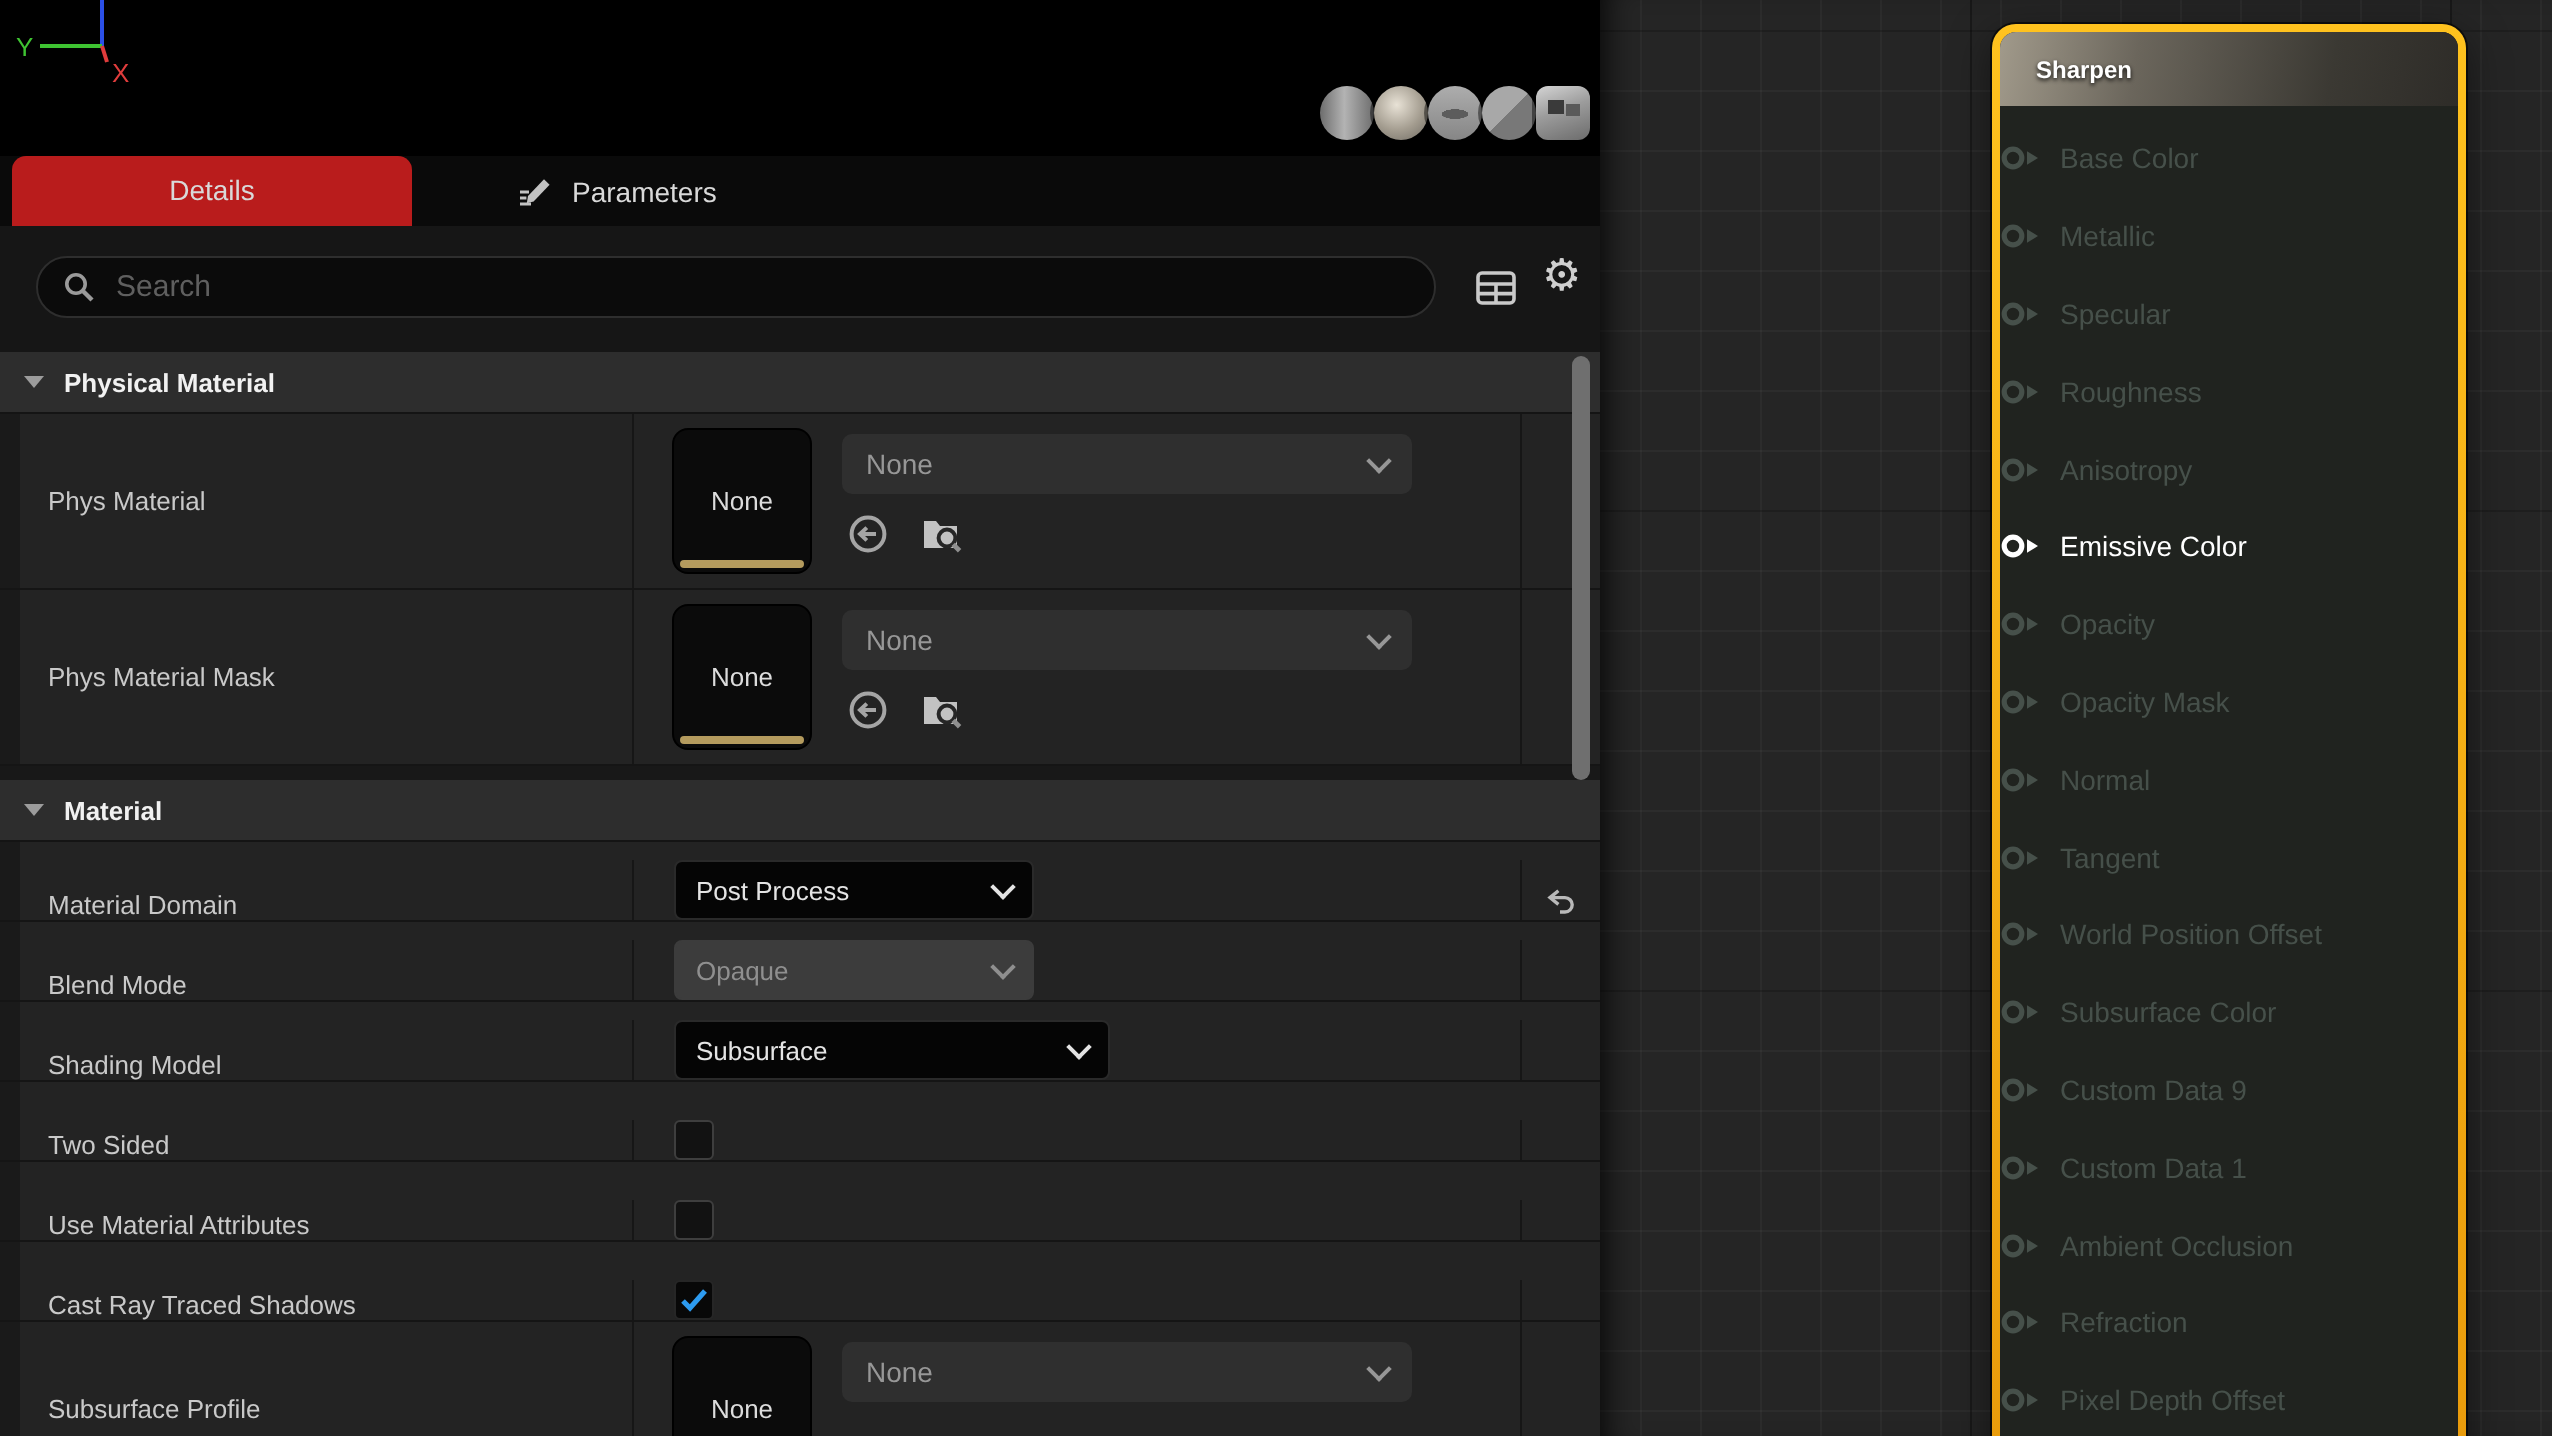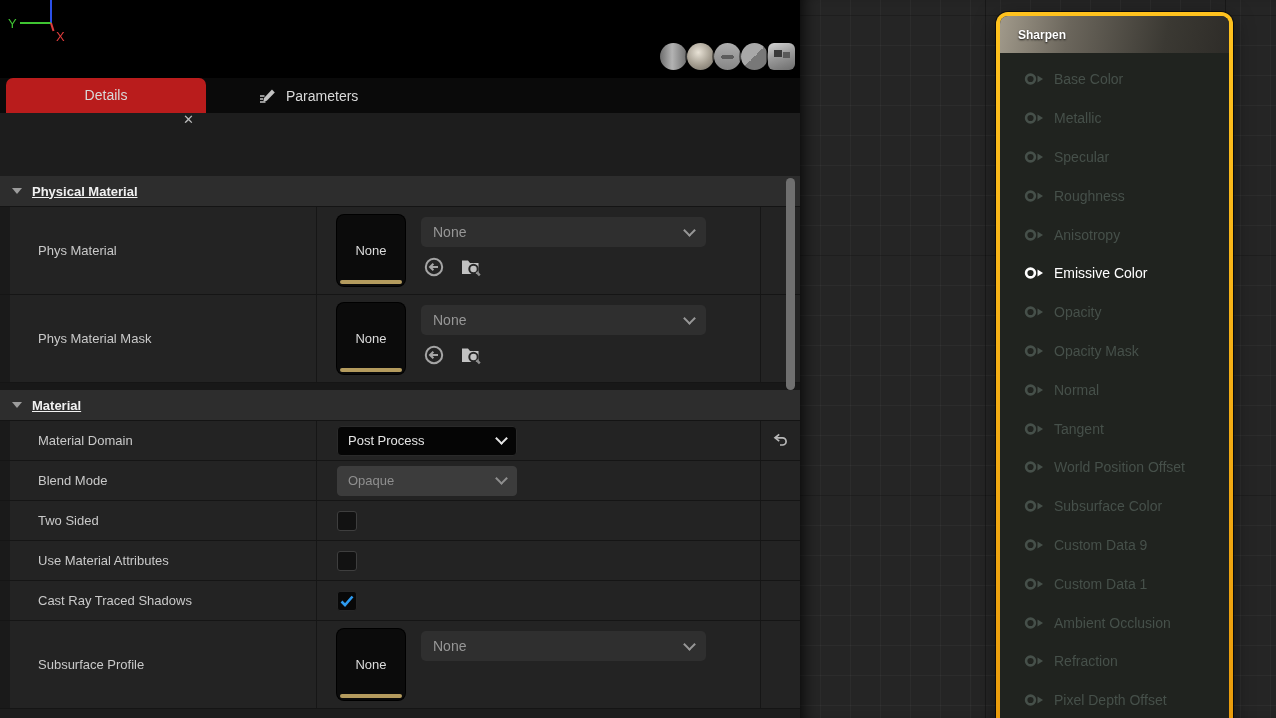--- a/index.html
+++ b/index.html
@@ -30,30 +30,30 @@
 
   .searchrow{position:absolute;left:0;top:113px;width:800px;height:63px;background:#161616;}
   .searchbox{position:absolute;left:18px;top:15px;width:700px;height:31px;border-radius:16px;
              background:#0b0b0b;border:1px solid #2e2e2e;display:flex;align-items:center;
              padding:0 12px;gap:10px;color:#5f5f5f;font-size:15px;box-sizing:border-box;}
   .icon-grid{position:absolute;left:737px;top:21px;}
   .icon-gear{position:absolute;left:771px;top:14px;font-size:22px;line-height:22px;color:#cfcfcf;}
 
   .props{position:absolute;left:0;top:176px;width:800px;height:542px;overflow:hidden;background:#1d1d1d;}
   .sec-h{height:31px;background:#2d2d2d;display:flex;align-items:center;gap:10px;padding-left:12px;
-         color:#f1f1f1;font-weight:bold;font-size:13px;border-bottom:1px solid #141414;box-sizing:border-box;text-decoration:underline;}
+         color:#f1f1f1;font-weight:bold;font-size:13px;border-bottom:1px solid #141414;box-sizing:border-box;}
   .tri{width:0;height:0;border-left:5px solid transparent;border-right:5px solid transparent;border-top:6px solid #9c9c9c;}
   .sec-gap{height:7px;background:#181818;}
 
   .row{display:flex;background:#232323;border-bottom:1px solid #151515;position:relative;box-sizing:border-box;}
   .row::before{content:"";position:absolute;left:0;top:0;bottom:0;width:10px;background:#1a1a1a;}
-  .h40{height:40px;}
+  .h40{height:40px;align-items:flex-end;}
   .h88{height:88px;}
   .cell{box-sizing:border-box;}
-  .cell.label{width:316px;display:flex;align-items:center;padding-left:38px;color:#c9c9c9;font-size:13px;}
+  .cell.label{width:316px;display:flex;align-items:center;padding-left:24px;color:#c9c9c9;font-size:13px;}
   .cell.value{flex:1;border-left:1px solid #161616;border-right:1px solid #161616;
               display:flex;align-items:center;padding-left:20px;}
   .cell.gutter{width:39px;display:flex;align-items:center;justify-content:center;}
   .asset-row .cell.value{padding-top:8px;align-items:flex-start;gap:16px;}
 
   .thumb{width:68px;height:71px;background:#0b0b0b;border-radius:7px;display:flex;align-items:center;
          justify-content:center;color:#dcdcdc;font-size:13px;position:relative;box-shadow:0 0 0 1px #000;flex:none;}
   .thumb::after{content:"";position:absolute;left:3px;right:3px;bottom:2px;height:4px;border-radius:2px;
                 background:var(--thumb-underline,#B49B5E);}
   .asset-ctrls{display:flex;flex-direction:column;gap:9px;padding-top:2px;}
@@ -89,21 +89,21 @@
 
   .node{position:absolute;left:196px;top:12px;width:237px;height:760px;border-radius:12px;
         background:linear-gradient(180deg,var(--node-border-light,#FFC21E),var(--node-border-dark,#E8990A));
         padding:4px;box-sizing:border-box;
         box-shadow:0 0 0 1px rgba(0,0,0,.6),0 6px 20px rgba(0,0,0,.5);}
   .node-body{width:100%;height:100%;border-radius:8px;background:#20231f;overflow:hidden;}
   .node-header{height:37px;background:linear-gradient(100deg,#a19a8b 0%,#6b665c 30%,#3b3933 72%,#2e2c28 100%);
                display:flex;align-items:center;padding-left:18px;color:#fff;font-weight:bold;font-size:12px;
                text-shadow:0 1px 2px rgba(0,0,0,.9);}
   .pins{padding-top:7px;}
-  .pin{height:38.8px;display:flex;align-items:center;gap:9px;padding-left:24px;
+  .pin{height:38.8px;display:flex;align-items:center;gap:9px;padding-left:0;
        color:var(--pin-inactive,#46504A);font-size:14px;}
   .pin.active{color:var(--pin-active,#FFFFFF);}
   .pin-ico{flex:none;}
 </style>
 </head>
 <body>
 
 <div class="stage">
 
   <div class="left-pane">
@@ -136,20 +136,36 @@
       </div>
       <div class="tab inactive">
         <svg width="19" height="17" viewBox="0 0 19 17">
           <path d="M6 11 L14 2.6 L16.8 5.4 L8.8 13.8 L5.4 14.6 Z" fill="#c2c2c2"></path>
           <path d="M2 9 h4.5 M2 12 h3.2 M2 15 h5.5" stroke="#c2c2c2" stroke-width="1.4"></path>
         </svg>
         <span>Parameters</span>
       </div>
     </div>
 
+    <div class="searchrow">
+      <div class="searchbox">
+        <svg width="17" height="17" viewBox="0 0 17 17">
+          <circle cx="7" cy="7" r="4.6" fill="none" stroke="#9a9a9a" stroke-width="1.8"></circle>
+          <line x1="10.6" y1="10.6" x2="15" y2="15" stroke="#9a9a9a" stroke-width="2.2"></line>
+        </svg>
+        <span>Search</span>
+      </div>
+      <svg class="icon-grid" width="22" height="20" viewBox="0 0 22 20">
+        <rect x="2" y="2.5" width="18" height="15" rx="2" fill="none" stroke="#c9c9c9" stroke-width="1.8"></rect>
+        <line x1="2" y1="8" x2="20" y2="8" stroke="#c9c9c9" stroke-width="1.8"></line>
+        <line x1="11" y1="8" x2="11" y2="17.5" stroke="#c9c9c9" stroke-width="1.8"></line>
+        <line x1="2" y1="12.8" x2="20" y2="12.8" stroke="#c9c9c9" stroke-width="1.8"></line>
+      </svg>
+      <span class="icon-gear">⚙</span>
+    </div>
 
     <div class="props">
 
       <div class="sec-h">
         <span class="tri"></span>
         <span>Physical Material</span>
       </div>
 
       <div class="row asset-row h88">
         <div class="cell label">
@@ -240,20 +256,32 @@
           </div>
         <div class="cell value">
           <div class="combo disabled" style="width:180px">
             <span>Opaque</span>
             <span class="chev"></span>
           </div>
         </div>
         <div class="cell gutter"></div>
       </div>
 
+      <div class="row h40">
+        <div class="cell label">
+            <span>Shading Model</span>
+          </div>
+        <div class="cell value">
+          <div class="combo" style="width:218px">
+            <span>Subsurface</span>
+            <span class="chev"></span>
+          </div>
+        </div>
+        <div class="cell gutter"></div>
+      </div>
 
       <div class="row h40">
         <div class="cell label">
             <span>Two Sided</span>
           </div>
         <div class="cell value">
           <div class="checkbox">
             
           </div>
         </div>

